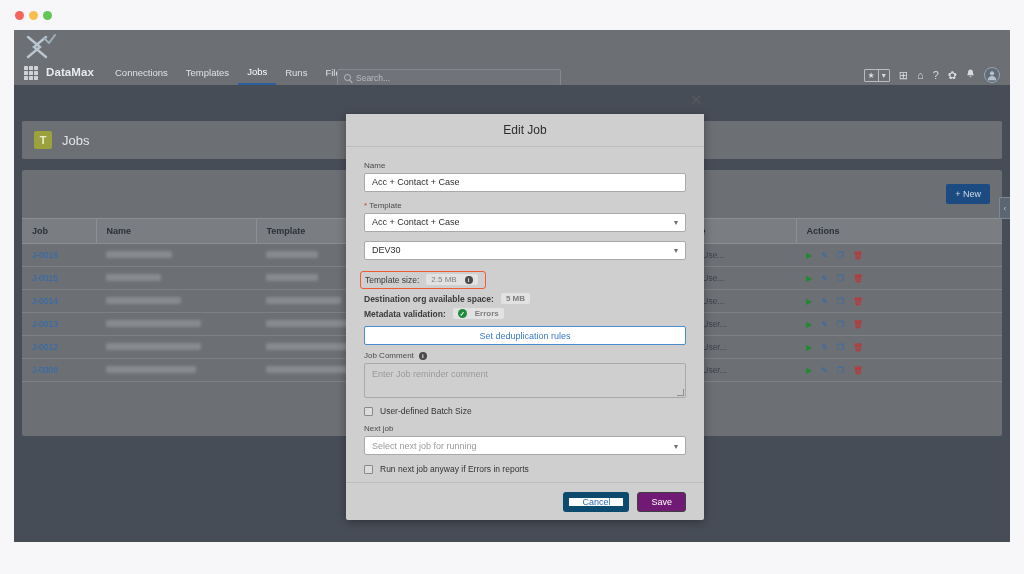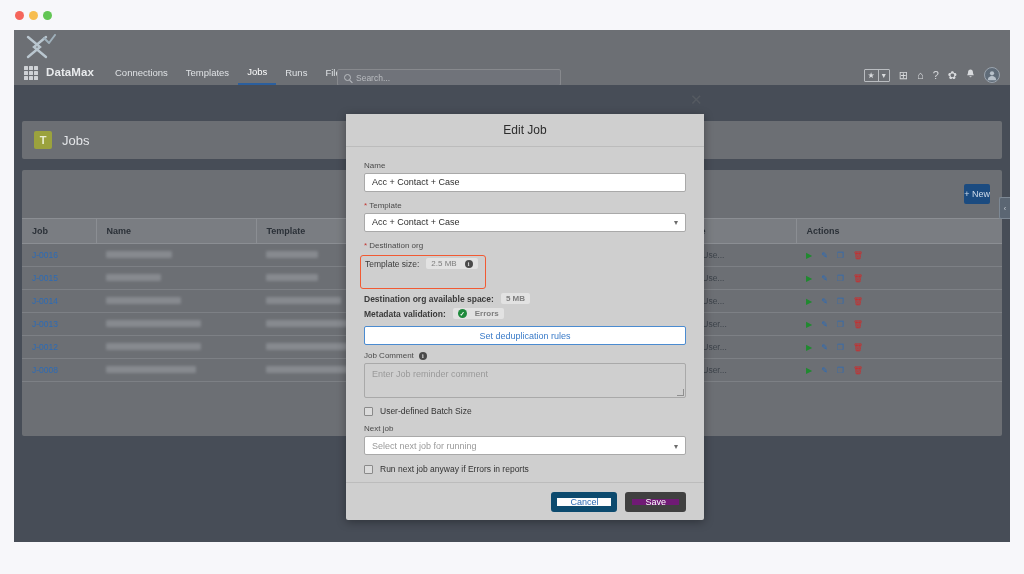--- a/index.html
+++ b/index.html
@@ -100,21 +100,21 @@
     color: #e9edd0; font-size: 11px; font-weight: 700;
   }
   #page-title { font-size: 13px; color: #e4e6e9; }
 
   #content-card {
     position: absolute; left: 8px; top: 85px; width: 980px; height: 266px;
     background: #6c6f74; border-radius: 2px; overflow: hidden;
   }
   #card-toolbar { height: 48px; position: relative; }
   #new-button {
-    position: absolute; right: 12px; top: 14px; height: 20px; padding: 0 0;
+    position: absolute; right: 12px; top: 14px; height: 20px; padding: 0 9px;
     background: #1b4b80; color: #cfdbe9; font-size: 9px; border-radius: 2px;
     display: flex; align-items: center; gap: 3px; cursor: pointer;
   }
 
   table#jobs-table { width: 100%; border-collapse: collapse; table-layout: fixed; }
   #jobs-table th {
     text-align: left; font-size: 9px; color: #2b3138; font-weight: 700;
     padding: 7px 0 7px 10px; background: #7a7d82;
     border-top: 1px solid #8b8e93; border-bottom: 1px solid #8b8e93;
     border-right: 1px solid #8b8e93;
@@ -171,21 +171,21 @@
     position: relative;
   }
   .fld-input.select::after {
     content: "▾"; position: absolute; right: 7px; top: 50%; transform: translateY(-50%);
     font-size: 8px; color: #6b6b6b;
   }
   .placeholder { color: #9a9a9a; }
 
   #tpl-size-row {
     display: inline-flex; align-items: center; gap: 7px;
-    border: 1.5px solid #f15a33; border-radius: 3px; padding: 2px 7px 19px 4px;
+    border: 1.5px solid #f15a33; border-radius: 3px; padding: 2px 7px 3px 4px;
     margin: 1px 0 4px -4px;
   }
   .meta-label { font-size: 8.5px; color: #3a3a3a; }
   .pill {
     background: #e2e2e2; border-radius: 2px; padding: 1px 5px;
     font-size: 8px; color: #7d7d7d; display: inline-flex; align-items: center; gap: 8px;
   }
   .info-dot {
     width: 8px; height: 8px; border-radius: 50%; background: #4a4a4a;
     color: #e2e2e2; font-size: 6px; display: inline-flex; align-items: center;
@@ -214,21 +214,21 @@
   }
   .cb-row { display: flex; align-items: center; gap: 7px; margin-bottom: 8px; }
   .cb-box { width: 9px; height: 9px; border: 1px solid #8a8a8a; background: #dcdcdc; border-radius: 1px; flex: none; }
   .cb-label { font-size: 8.5px; color: #333; }
 
   .btn {
     height: 20px; padding: 0 13px; border-radius: 3px; font-size: 9px;
     display: flex; align-items: center; cursor: pointer;
   }
   #cancel-button { background: #fdfdfd; border: 6px solid #0c4a6e; color: #2d6bb5; }
-  #save-button { background: #701a75; border: 7px solid #404040; color: #ffffff; }
+  #save-button { background: #701a75; border: 1px solid #404040; color: #ffffff; }
 </style>
 </head>
 <body>
 
 <div id="browser-frame">
 
   <div id="titlebar">
     <span class="traffic tl-red"></span>
     <span class="traffic tl-yellow"></span>
     <span class="traffic tl-green"></span>
@@ -396,21 +396,23 @@
         <label class="fld-label">Name</label>
         <div class="fld-input">
           <span>Acc + Contact + Case</span>
         </div>
 
         <label class="fld-label req">Template</label>
         <div class="fld-input select">
           <span>Acc + Contact + Case</span>
         </div>
 
-        <label class="fld-label req">Destination org</label>
+        <div class="fld-input select">
+          <span>DEV30</span>
+        </div>
 
         <div id="tpl-size-row">
           <span class="meta-label">Template size:</span>
           <span class="pill">
             <span>2.5 MB</span>
             <span class="info-dot">i</span>
           </span>
         </div>
 
         <div class="meta-row">

